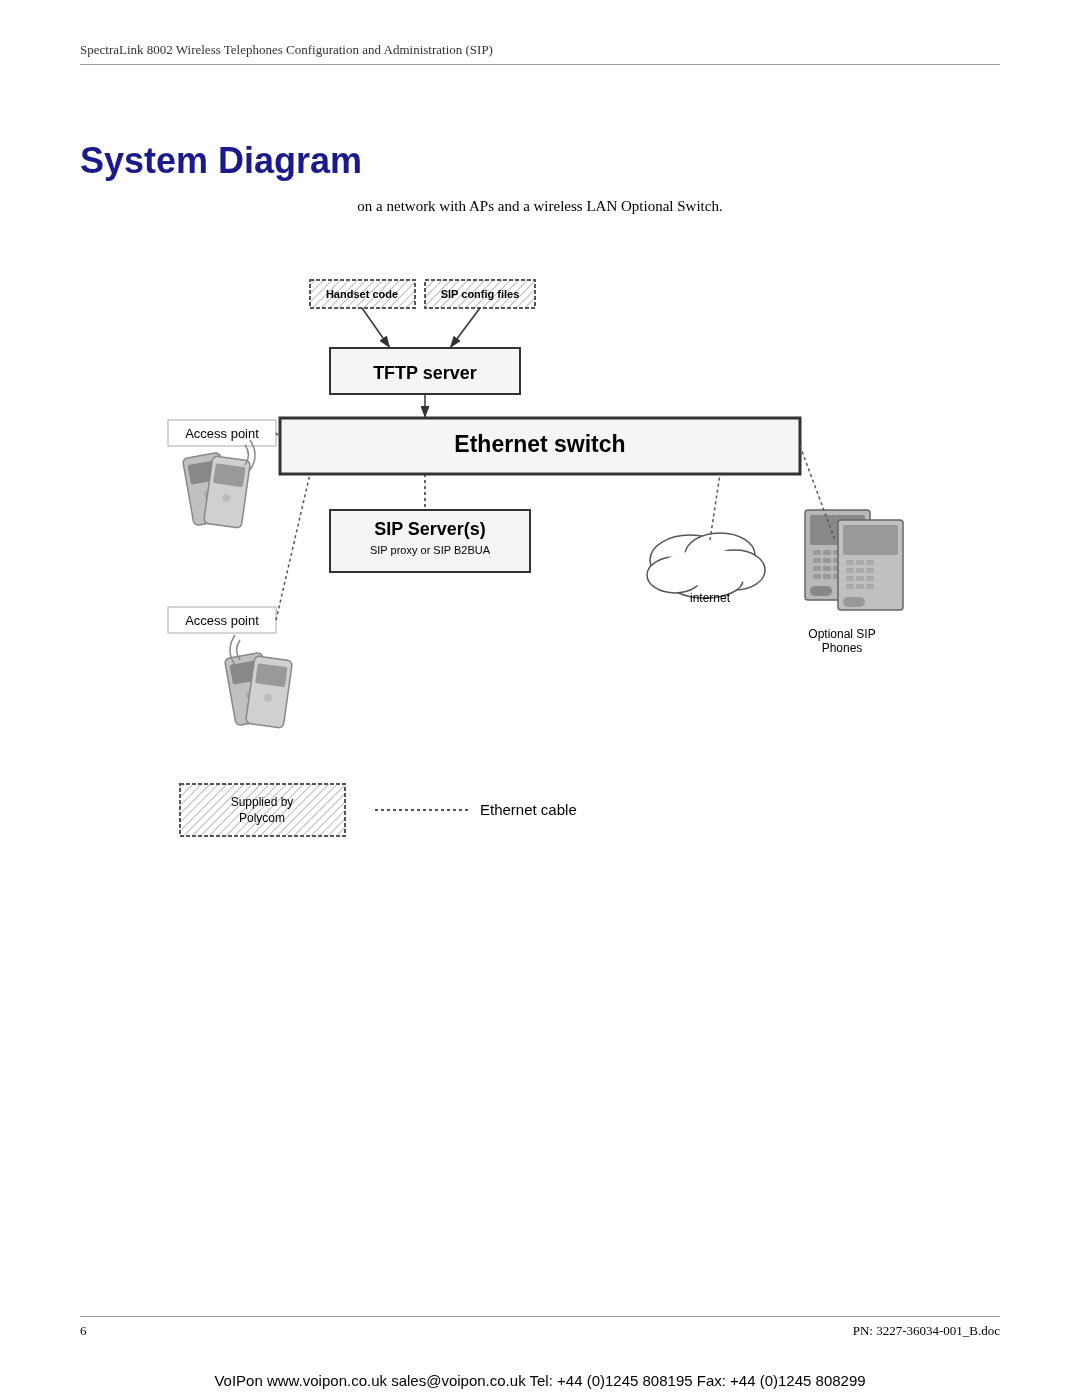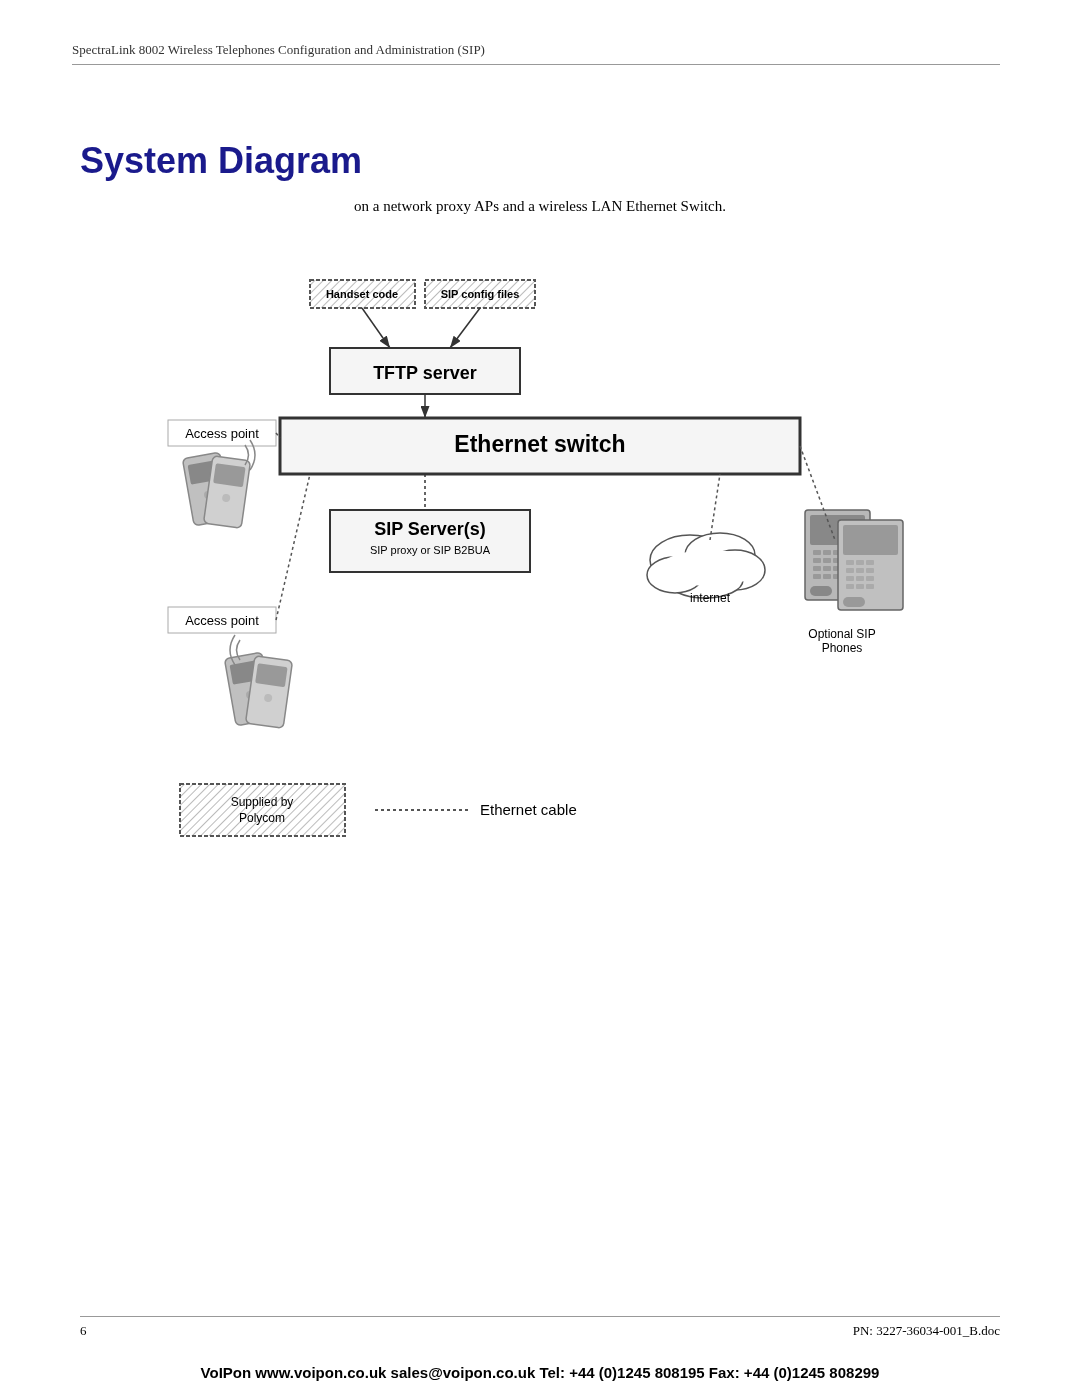--- a/index.html
+++ b/index.html
@@ -9,21 +9,21 @@
       background: #ffffff;
       font-family: 'Times New Roman', Times, serif;
       position: relative;
       overflow: hidden;
     }
 
     
     .header {
       position: absolute;
       top: 40px;
-      left: 72px;
+      left: 80px;
       right: 80px;
       border-bottom: 1px solid #999;
       padding-bottom: 6px;
     }
     .header-text {
       font-size: 13px;
       color: #333;
     }
 
     
@@ -77,28 +77,27 @@
     }
     .footer-pn {
       position: absolute;
       bottom: 58px;
       right: 80px;
       font-size: 13px;
       color: #000;
     }
     .footer-bottom {
       position: absolute;
-      bottom: 16px;
+      bottom: 8px;
       left: 0;
       right: 0;
       text-align: center;
       font-size: 15px;
       font-family: Arial, sans-serif;
       color: #000;
-      font-weight: bold;
     }
 
     
     .diagram-svg {
       position: absolute;
       top: 0;
       left: 0;
       width: 100%;
       height: 100%;
     }
@@ -107,21 +106,21 @@
 <body>
 
 <div class="header">
   <span class="header-text">SpectraLink 8002 Wireless Telephones Configuration and Administration (SIP)</span>
 </div>
 
 <h1 class="page-title">System Diagram</h1>
 
 <div class="intro-text">
   <br>
-  <span>on a network proxy APs and a wireless LAN Ethernet Switch.</span>
+  <span>on a network with APs and a wireless LAN Optional Switch.</span>
 </div>
 
 <div class="diagram">
   <svg class="diagram-svg" viewBox="0 0 920 600" xmlns="http://www.w3.org/2000/svg">
 
     <defs>
       <pattern id="hatch" patternUnits="userSpaceOnUse" width="6" height="6" patternTransform="rotate(45)">
         <line x1="0" y1="0" x2="0" y2="6" stroke="#bbb" stroke-width="2"></line>
       </pattern>
     </defs>

